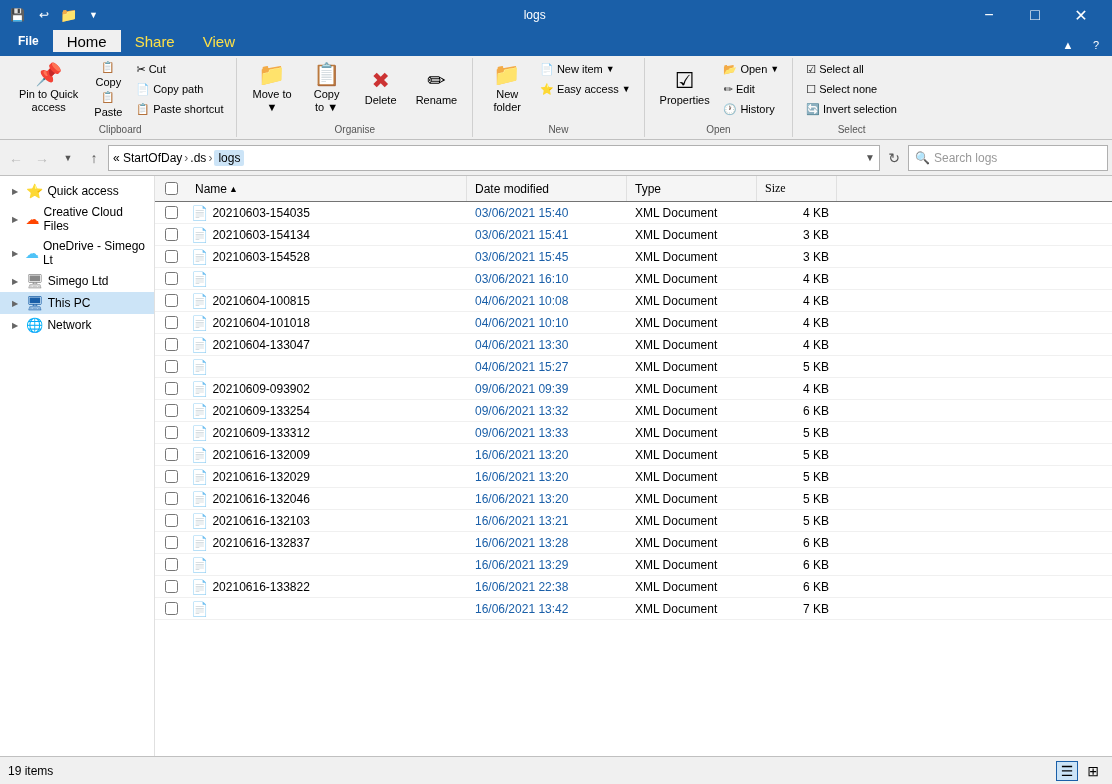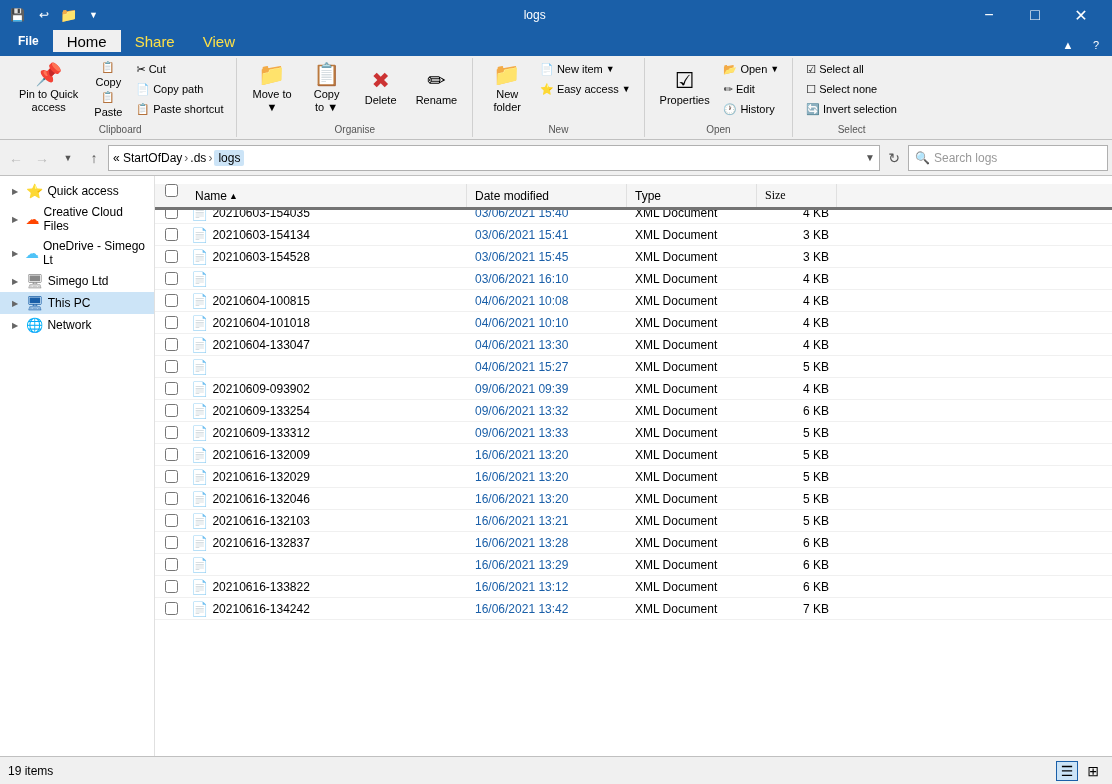--- a/index.html
+++ b/index.html
@@ -203,26 +203,26 @@
     .sidebar-item .item-label { font-size: 12px; }
 
     
     .file-list {
       flex: 1;
       background: white;
       overflow-y: auto;
     }
     .file-list-header {
       display: flex;
-      align-items: flex-start;
+      align-items: center;
       height: 26px;
-      border-bottom: 3px solid #737373;
+      border-bottom: 1px solid #737373;
       background: #f5f5f5;
       position: sticky;
-      top: 8px;
+      top: 0;
     }
     .file-list-header-checkbox { width: 32px; display: flex; align-items: center; justify-content: center; }
     .col-header {
       font-size: 12px;
       padding: 0 8px;
       cursor: pointer;
       display: flex;
       align-items: center;
       height: 100%;
       border-right: 1px solid #e0e0e0;
@@ -720,31 +720,30 @@
     <div class="file-size">6 KB</div>
   </div>
         <div class="file-row">
     <div class="file-row-checkbox">
       <input type="checkbox" style="">
     </div>
     <div style="display:flex; align-items:center; width:280px; padding:0 4px;">
       <span class="file-icon">📄</span>
       <span class="file-name">20210616-133822</span>
     </div>
-    <div class="file-date">16/06/2021 13:12</div>
+    <div class="file-date">16/06/2021 22:38</div>
     <div class="file-type">XML Document</div>
     <div class="file-size">6 KB</div>
   </div>
         <div class="file-row">
     <div class="file-row-checkbox">
       <input type="checkbox" style="">
     </div>
     <div style="display:flex; align-items:center; width:280px; padding:0 4px;">
       <span class="file-icon">📄</span>
-      <span class="file-name">20210616-134242</span>
     </div>
     <div class="file-date">16/06/2021 13:42</div>
     <div class="file-type">XML Document</div>
     <div class="file-size">7 KB</div>
   </div>
       </div>
   </div>
 
 </div>
 

